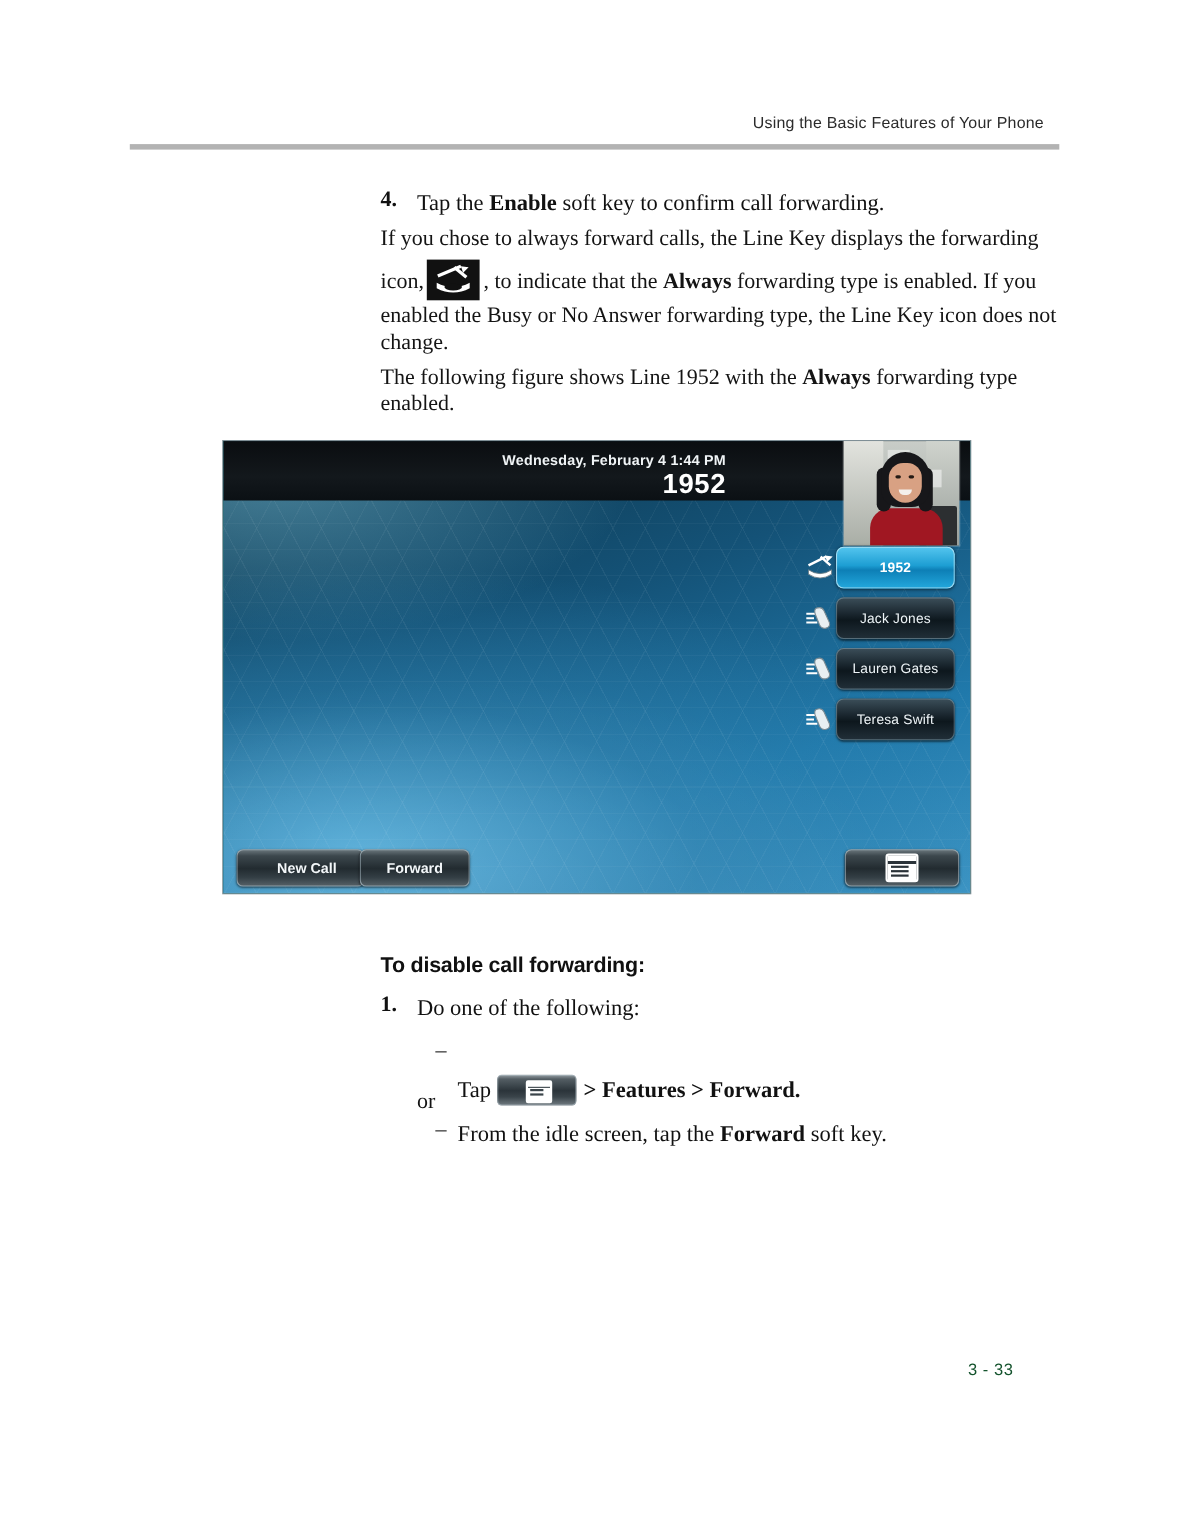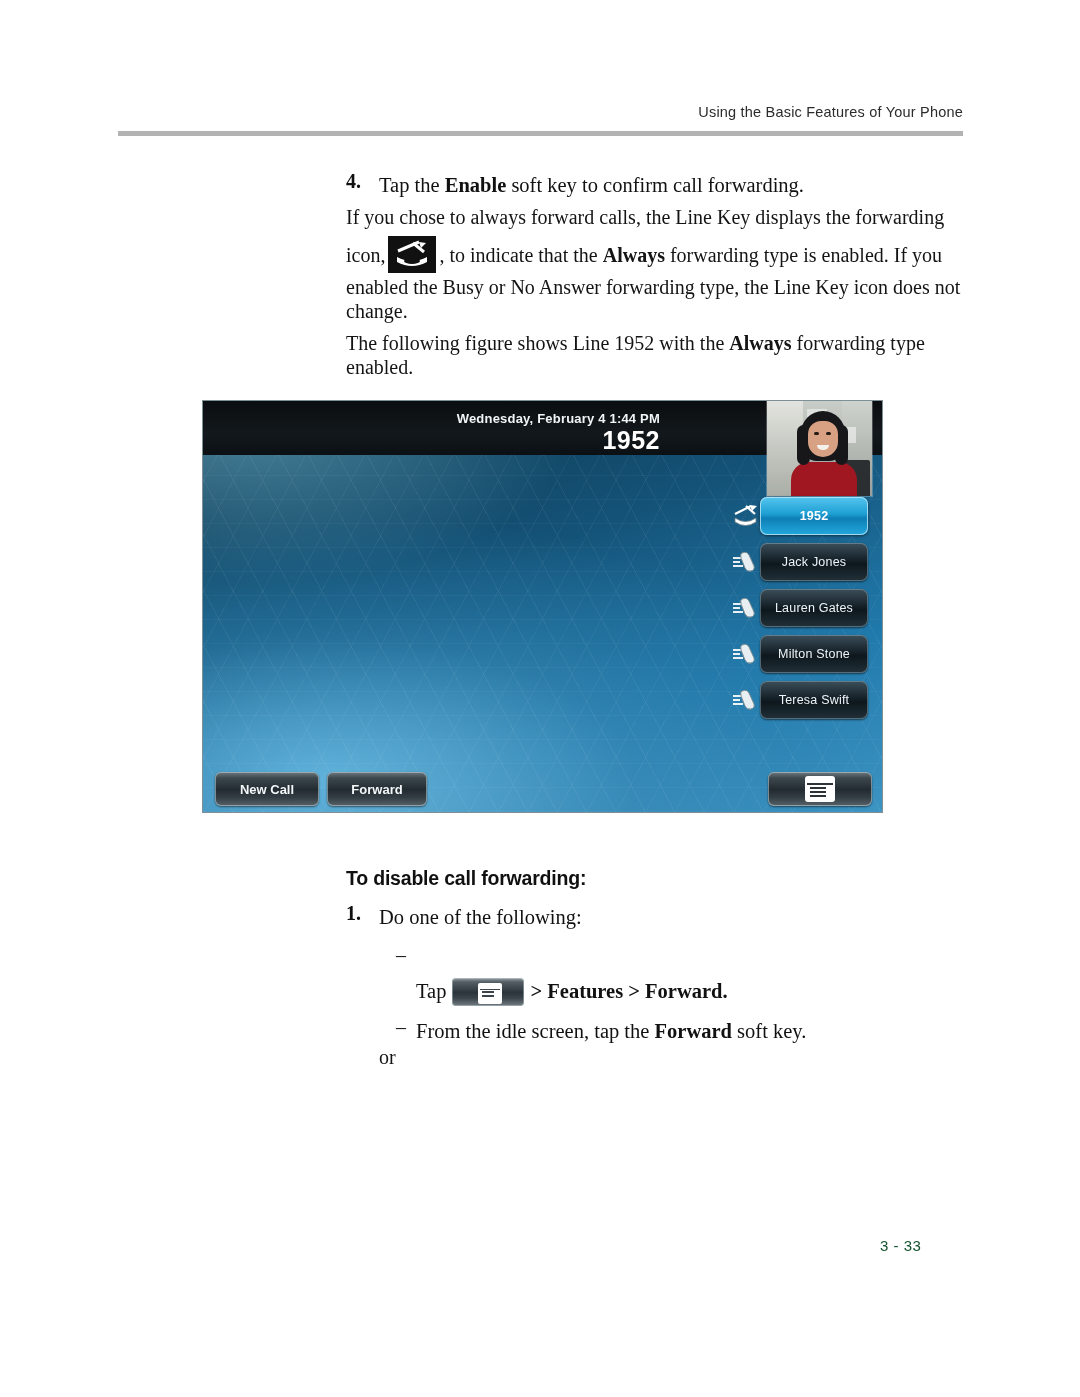--- a/index.html
+++ b/index.html
@@ -12,21 +12,21 @@
     height: 1397px;
     position: relative;
     font-family: "Liberation Serif", serif;
     color: #111;
     overflow: hidden;
   }
 
   
   .running-header {
     position: absolute;
-    left: 118px;
+    left: 104px;
     top: 104px;
     width: 845px;
     text-align: right;
     font-family: "Liberation Sans", sans-serif;
     font-size: 14.5px;
     letter-spacing: 0.2px;
     color: #2b2b2b;
   }
   .header-rule {
     position: absolute;
@@ -222,21 +222,21 @@
     background: linear-gradient(180deg, #6e7a80 0%, #3c474d 18%, #222b30 52%, #333e44 75%, #586369 100%);
     box-shadow: inset 0 0 0 1px rgba(205,225,235,0.5), 0 1px 2px rgba(0,0,0,0.5);
     display: flex;
     align-items: center;
     justify-content: center;
     font-family: "Liberation Sans", sans-serif;
     font-size: 13px;
     font-weight: bold;
     color: #f3f7f9;
   }
-  .sk-newcall { left: 12px; width: 104px; }
+  .sk-newcall { left: 12px; width: 104px; padding-left: 12px; }
   .sk-forward { left: 124px; width: 100px; }
   .sk-home    { right: 10px; width: 104px; }
 
   .home-glyph {
     width: 26px; height: 22px;
     border: 2px solid #ffffff;
     border-radius: 3px;
     background: linear-gradient(180deg,#ffffff 0 5px, #2b3339 5px 7px, #ffffff 7px 100%);
     position: relative;
   }
@@ -407,33 +407,20 @@
               <line x1="1" y1="9" x2="10" y2="9"></line>
               <line x1="1" y1="13" x2="8" y2="13"></line>
               <line x1="1" y1="17" x2="11" y2="17"></line>
             </g>
           <path d="M10 4 Q15 2 17 6 L22 17 Q23 21 19 22 Q15 23 13 19 L9 9 Q8 5 10 4 Z" fill="#e8eff2" stroke="#7b8b93" stroke-width="1"></path>
         </svg>
       </span>
       <span class="lk-btn">Lauren Gates</span>
     </div>
 
-    <div class="linekey-row">
-      <span class="lk-icon">
-        <svg width="28" height="26" viewBox="0 0 28 26" xmlns="http://www.w3.org/2000/svg">
-          <g stroke="#ffffff" stroke-width="1.8">
-              <line x1="1" y1="9" x2="10" y2="9"></line>
-              <line x1="1" y1="13" x2="8" y2="13"></line>
-              <line x1="1" y1="17" x2="11" y2="17"></line>
-            </g>
-          <path d="M10 4 Q15 2 17 6 L22 17 Q23 21 19 22 Q15 23 13 19 L9 9 Q8 5 10 4 Z" fill="#e8eff2" stroke="#7b8b93" stroke-width="1"></path>
-        </svg>
-      </span>
-      <span class="lk-btn">Milton Stone</span>
-    </div>
 
     <div class="linekey-row">
       <span class="lk-icon">
         <svg width="28" height="26" viewBox="0 0 28 26" xmlns="http://www.w3.org/2000/svg">
           <g stroke="#ffffff" stroke-width="1.8">
               <line x1="1" y1="9" x2="10" y2="9"></line>
               <line x1="1" y1="13" x2="8" y2="13"></line>
               <line x1="1" y1="17" x2="11" y2="17"></line>
             </g>
           <path d="M10 4 Q15 2 17 6 L22 17 Q23 21 19 22 Q15 23 13 19 L9 9 Q8 5 10 4 Z" fill="#e8eff2" stroke="#7b8b93" stroke-width="1"></path>
@@ -456,20 +443,20 @@
 <div class="section-heading">To disable call forwarding:</div>
 
 <div class="num-marker" style="left:346px; top:902px;">1.</div>
 <div class="num-item" style="left:379px; top:902px; width:600px;">Do one of the following:</div>
 
 <div class="dash-marker" style="left:396px; top:944px;">–</div>
 <div class="dash-item" style="left:416px; top:944px; width:560px;margin-top:32px;">
   <span>Tap</span><span class="inline-menu-btn"><span class="inline-menu-glyph"></span></span><b>&gt; Features &gt; Forward.</b>
 </div>
 
-<div class="para" style="left:379px; top:1042px;">or</div>
+<div class="para" style="left:379px; top:986px;">or</div>
 
 <div class="dash-marker" style="left:396px; top:1016px;">–</div>
 <div class="dash-item" style="left:416px; top:1016px; width:560px;">
   <span>From the idle screen, tap the </span><b>Forward</b><span> soft key.</span>
 </div>
 
 <div class="page-number">3 - 33</div>
 
 </body></html>

